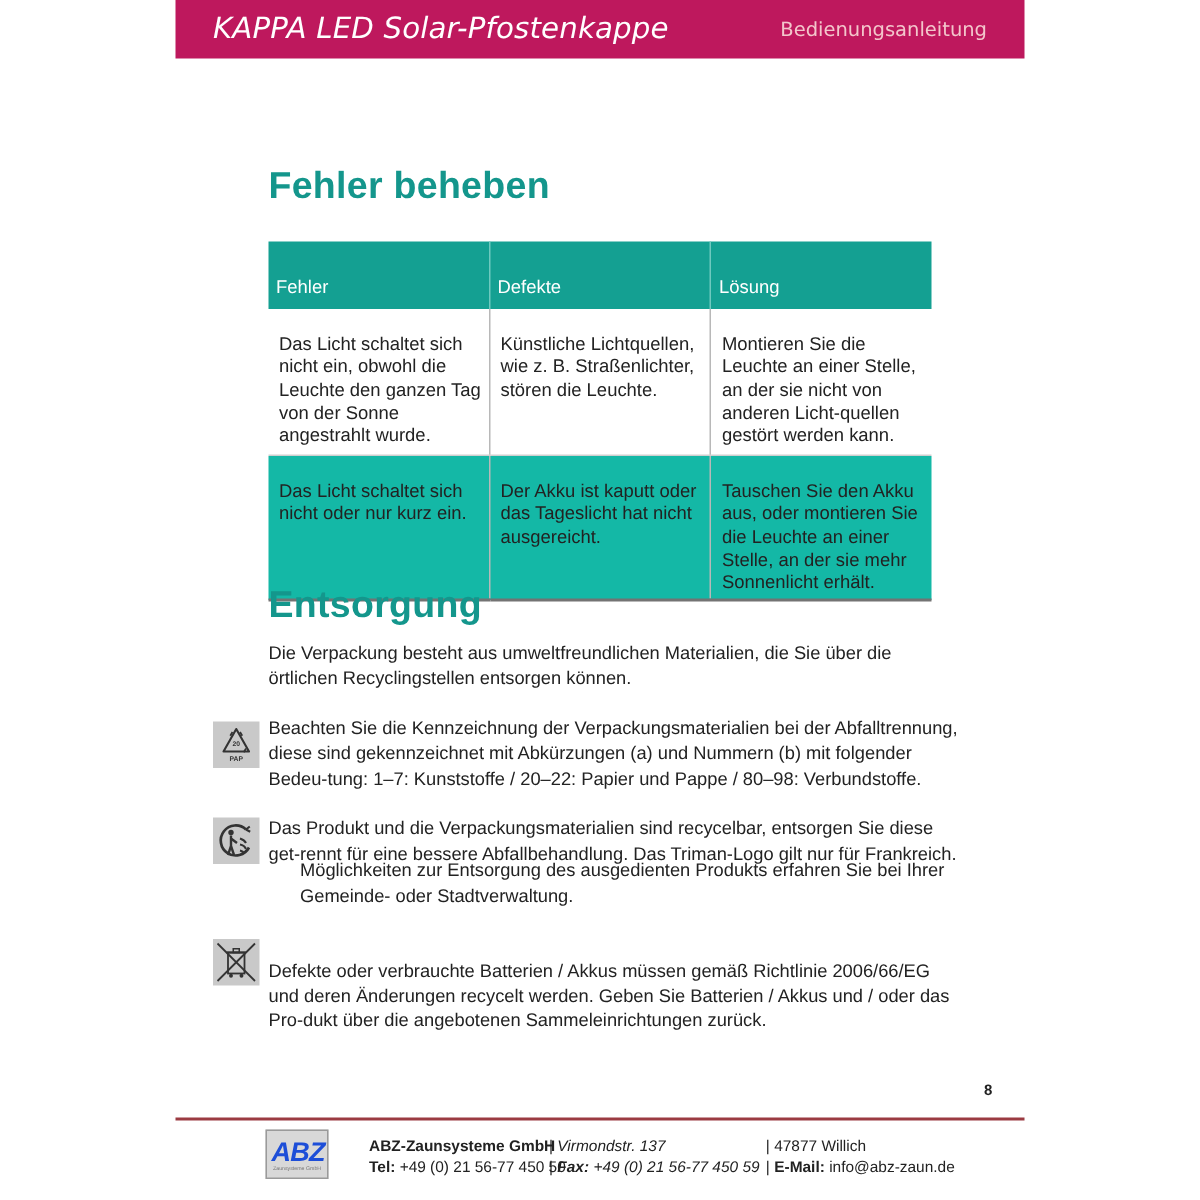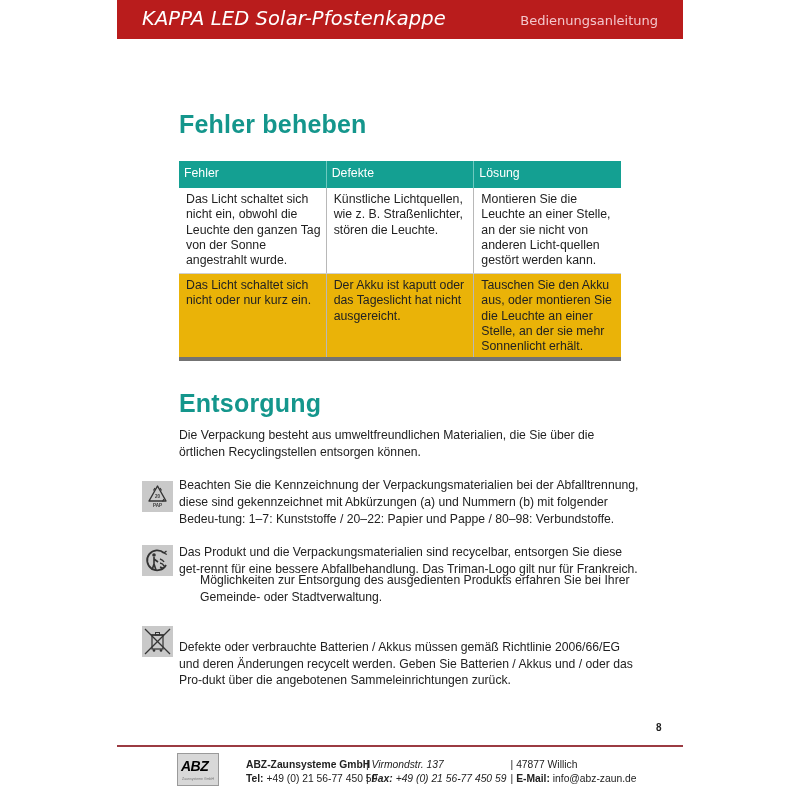--- a/index.html
+++ b/index.html
@@ -1,39 +1,39 @@
 <!DOCTYPE html>
 <html><head>
 <meta charset="utf-8">
 <style>
   html, body { margin: 0; padding: 0; background: #ffffff; }
   body { width: 800px; height: 800px; position: relative; overflow: hidden;
          font-family: "Liberation Sans", sans-serif; color: #1a1a1a; }
 
   .header-bar { position: absolute; left: 117px; top: 0; width: 566px; height: 39px;
-                background: #b91c1c; }
+                background: #be185d; }
   .header-title { position: absolute; left: 25px; top: 7px; font-size: 19.5px; font-style: italic;
                   color: #ffffff; font-family: "DejaVu Sans", sans-serif; letter-spacing: 0.1px; }
   .header-sub { position: absolute; right: 25px; top: 13px; font-size: 13px; color: #f3c6cb;
                 font-family: "DejaVu Sans", sans-serif; }
 
   .h1 { position: absolute; left: 179px; font-size: 25px; font-weight: bold; color: #14968c;
         margin: 0; letter-spacing: 0.2px; }
   #h-fehler { top: 110px; }
   #h-entsorgung { top: 389px; }
 
   table.fault { position: absolute; left: 179px; top: 161px; width: 442px; border-collapse: collapse;
                 font-size: 12.3px; line-height: 15.3px; }
   table.fault th { background: #14a092; color: #ffffff; font-weight: normal; text-align: left;
-                   padding: 4px 5px 6px 5px; height: 17px; border-right: 1px solid #6fc9bf; }
+                   padding: 22px 5px 6px 5px; height: 17px; border-right: 1px solid #6fc9bf; }
   table.fault th:last-child { border-right: none; }
-  table.fault td { vertical-align: top; padding: 4px 5px 3px 7px; border-right: 1px solid #b8b8b8; color: #222; }
+  table.fault td { vertical-align: top; padding: 16px 5px 3px 7px; border-right: 1px solid #b8b8b8; color: #222; }
   table.fault td:last-child { border-right: none; }
   table.fault tr.row-a td { background: #ffffff; border-bottom: 1px solid #cfcfcf; }
-  table.fault tr.row-b td { background: #eab308; border-bottom: 4px solid #737373; }
+  table.fault tr.row-b td { background: #14b8a6; border-bottom: 2px solid #737373; }
   .c1 { width: 134px; } .c2 { width: 134px; } .c3 { width: 134px; margin-top: 28px; }
 
   .para { position: absolute; left: 179px; width: 460px; font-size: 12.2px; line-height: 16.8px; color: #222; margin: 0; }
   #p-intro { top: 427px; }
   #p-pap { top: 477px; }
   #p-triman { top: 544px; }
   #p-triman2 { top: 572px; margin-left: 21px; }
   #p-weee { top: 622px; }
   .warn { color: #b01e33; }
 
@@ -41,22 +41,22 @@
   #icon-pap { top: 481px; }
   #icon-triman { top: 545px; }
   #icon-weee { top: 626px; }
   .icon-box svg { width: 31px; height: 31px; display: block; }
 
   .page-num { position: absolute; left: 656px; top: 722px; font-size: 10px; font-weight: bold; color: #222; }
   .footer-line { position: absolute; left: 117px; top: 745px; width: 566px; height: 2px; background: #9b3b42; }
 
   .footer-logo { position: absolute; left: 177px; top: 753px; width: 42px; height: 33px; background: #d8d8d8;
                  border: 1px solid #9a9a9a; box-sizing: border-box; }
-  .footer-logo .logo-text { position: absolute; left: 3px; top: 4px; font-size: 14px; font-weight: bold;
-                            font-style: italic; color: #000000; letter-spacing: -0.5px; }
+  .footer-logo .logo-text { position: absolute; left: 3px; top: 4px; font-size: 18px; font-weight: bold;
+                            font-style: italic; color: #1d4ed8; letter-spacing: -0.5px; }
   .footer-logo .logo-sub { position: absolute; left: 4px; top: 23px; font-size: 3.5px; color: #777; }
 
   .footer-info { position: absolute; left: 246px; top: 758px; font-size: 10.3px; line-height: 14px; color: #222; }
   .footer-info .row { white-space: nowrap; }
   .footer-info b { font-weight: bold; text-align: center; }
   .fcell { display: inline-block; }
   .fc1 { width: 120px; } .fc2 { width: 139px; font-style: italic; }
 </style>
 </head>
 <body>

